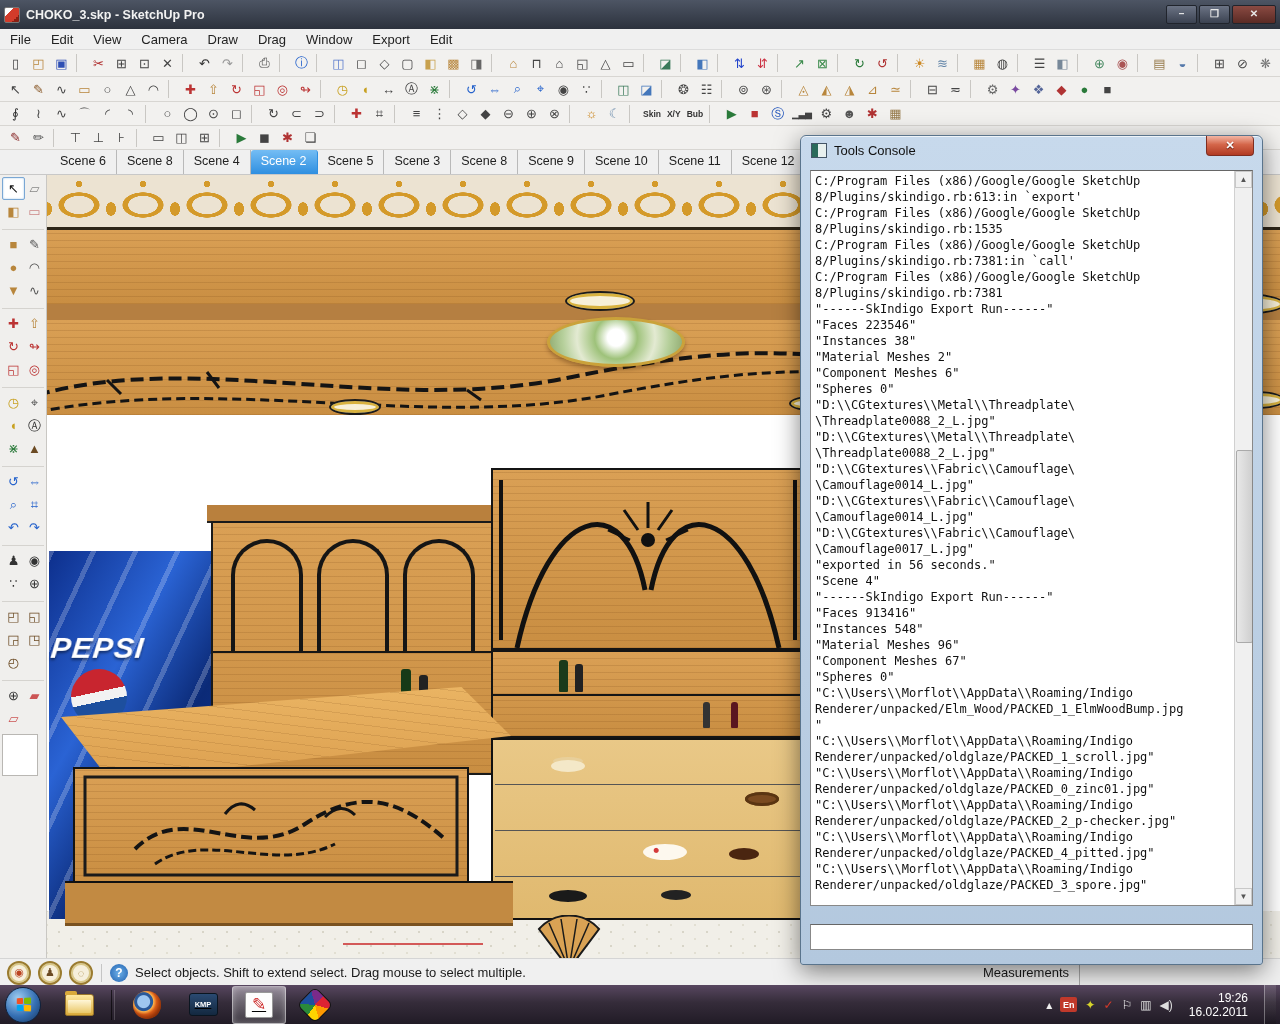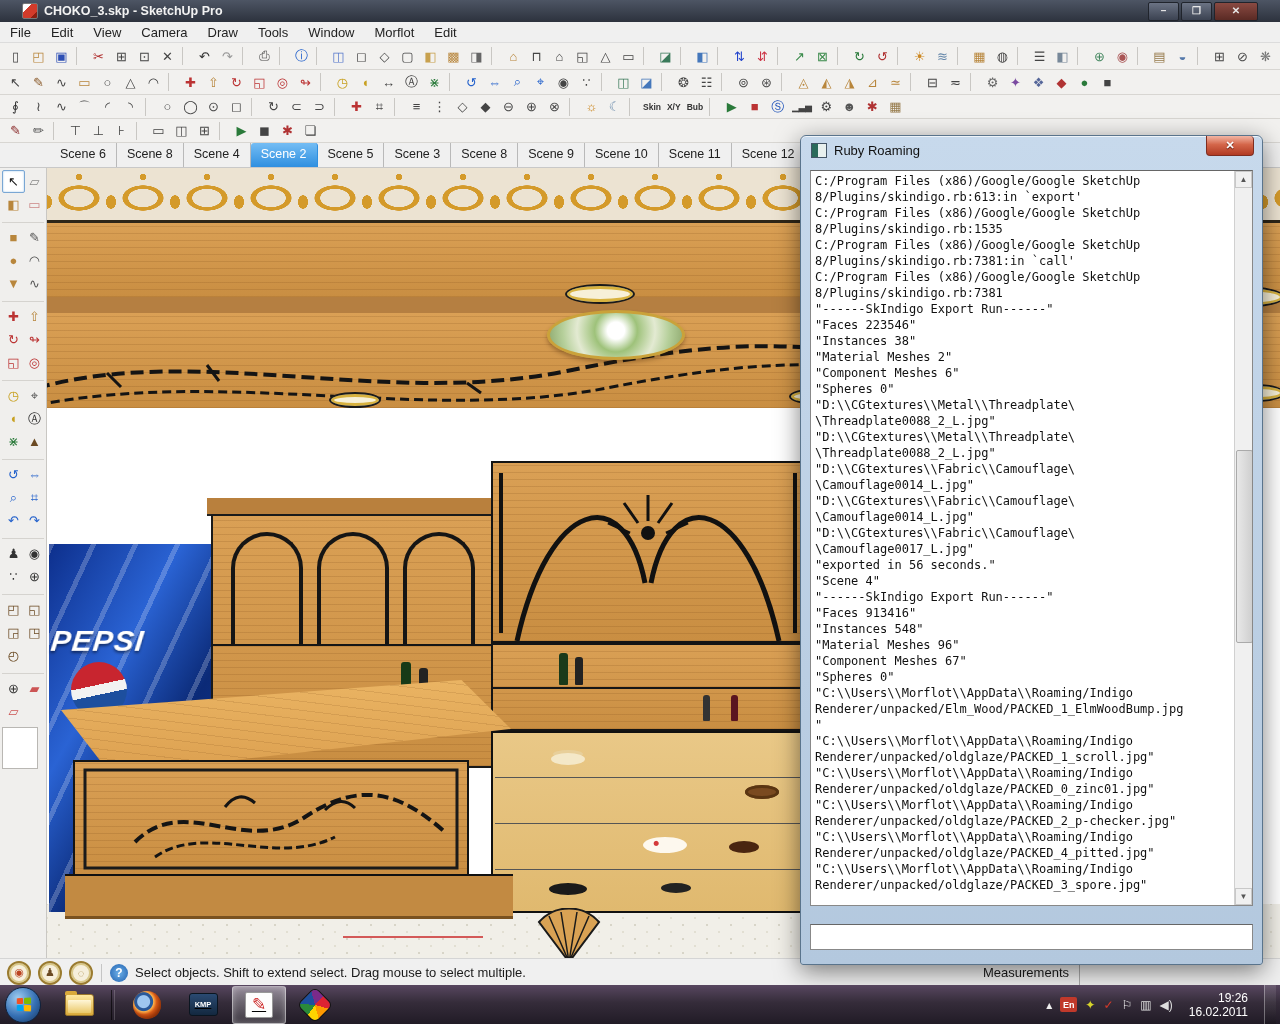--- a/index.html
+++ b/index.html
@@ -1,20 +1,20 @@
 <!DOCTYPE html>
 <html><head>
 <meta charset="utf-8">
 <style>
   html,body{margin:0;padding:0;}
   body{width:1280px;height:1024px;overflow:hidden;font-family:"Liberation Sans",sans-serif;background:#000;}
   .screen{position:relative;width:1280px;height:1024px;background:#f0f0f0;overflow:hidden;}
 
   
-  .titlebar{height:22px;background:linear-gradient(#4d5564,#2c323d);display:flex;align-items:center;padding:0 22px;color:#f2f2f2;font-size:12.5px;font-weight:bold;}
+  .titlebar{height:29px;background:linear-gradient(#4d5564,#2c323d);display:flex;align-items:center;padding:0 4px;color:#f2f2f2;font-size:12.5px;font-weight:bold;}
   .su-logo{width:14px;height:14px;margin-right:6px;border-radius:2px;background:linear-gradient(135deg,#fff 30%,#d23b2a 30% 75%,#8a1f12 75%);border:1px solid #777;}
   .title-text{flex:0 0 auto;}
   .win-controls{margin-left:auto;display:flex;gap:2px;}
   .wc{width:29px;height:17px;background:linear-gradient(#6b7384,#3b4251);border:1px solid #20242c;border-radius:2px;color:#e8e8e8;font-size:10px;line-height:16px;text-align:center;cursor:default;}
   .wc.close{width:42px;background:linear-gradient(#8a4a42,#5a2a24);}
 
   
   .menubar{height:20px;background:#f0f0f0;border-bottom:1px solid #dcdcdc;display:flex;align-items:center;font-size:13px;color:#222;}
   .menu-item{padding:2px 10px;cursor:default;}
 
@@ -142,23 +142,23 @@
       <span class="wc close">✕</span>
     </span>
   </div>
 
   <div class="menubar" id="menubar">
       <span class="menu-item">File</span>
       <span class="menu-item">Edit</span>
       <span class="menu-item">View</span>
       <span class="menu-item">Camera</span>
       <span class="menu-item">Draw</span>
-      <span class="menu-item">Tools</span>
+      <span class="menu-item">Drag</span>
       <span class="menu-item">Window</span>
-      <span class="menu-item">Morflot</span>
+      <span class="menu-item">Export</span>
       <span class="menu-item">Edit</span>
     </div>
 
   <div class="tbrow" id="tbrow1">
       <span class="tbi">▯</span>
       <span class="tbi" style="color: rgb(184, 134, 60);">◰</span>
       <span class="tbi" style="color: rgb(46, 79, 180);">▣</span>
       <span class="tbsep"></span>
       <span class="tbi" style="color: rgb(176, 48, 48);">✂</span>
       <span class="tbi">⊞</span>
@@ -559,21 +559,21 @@
         <div>19:26</div>
         <div>16.02.2011</div>
       </div>
       <div class="showdesk"></div>
     </div>
   </div>
 
   <div class="ruby">
     <div class="ruby-title">
       <span class="ruby-ic"></span>
-      <span>Ruby Roaming</span>
+      <span>Tools Console</span>
     </div>
     <div class="ruby-close">✕</div>
     <div class="ruby-out">
       <pre id="console-pre">C:/Program Files (x86)/Google/Google SketchUp
 8/Plugins/skindigo.rb:613:in `export'
 C:/Program Files (x86)/Google/Google SketchUp
 8/Plugins/skindigo.rb:1535
 C:/Program Files (x86)/Google/Google SketchUp
 8/Plugins/skindigo.rb:7381:in `call'
 C:/Program Files (x86)/Google/Google SketchUp

